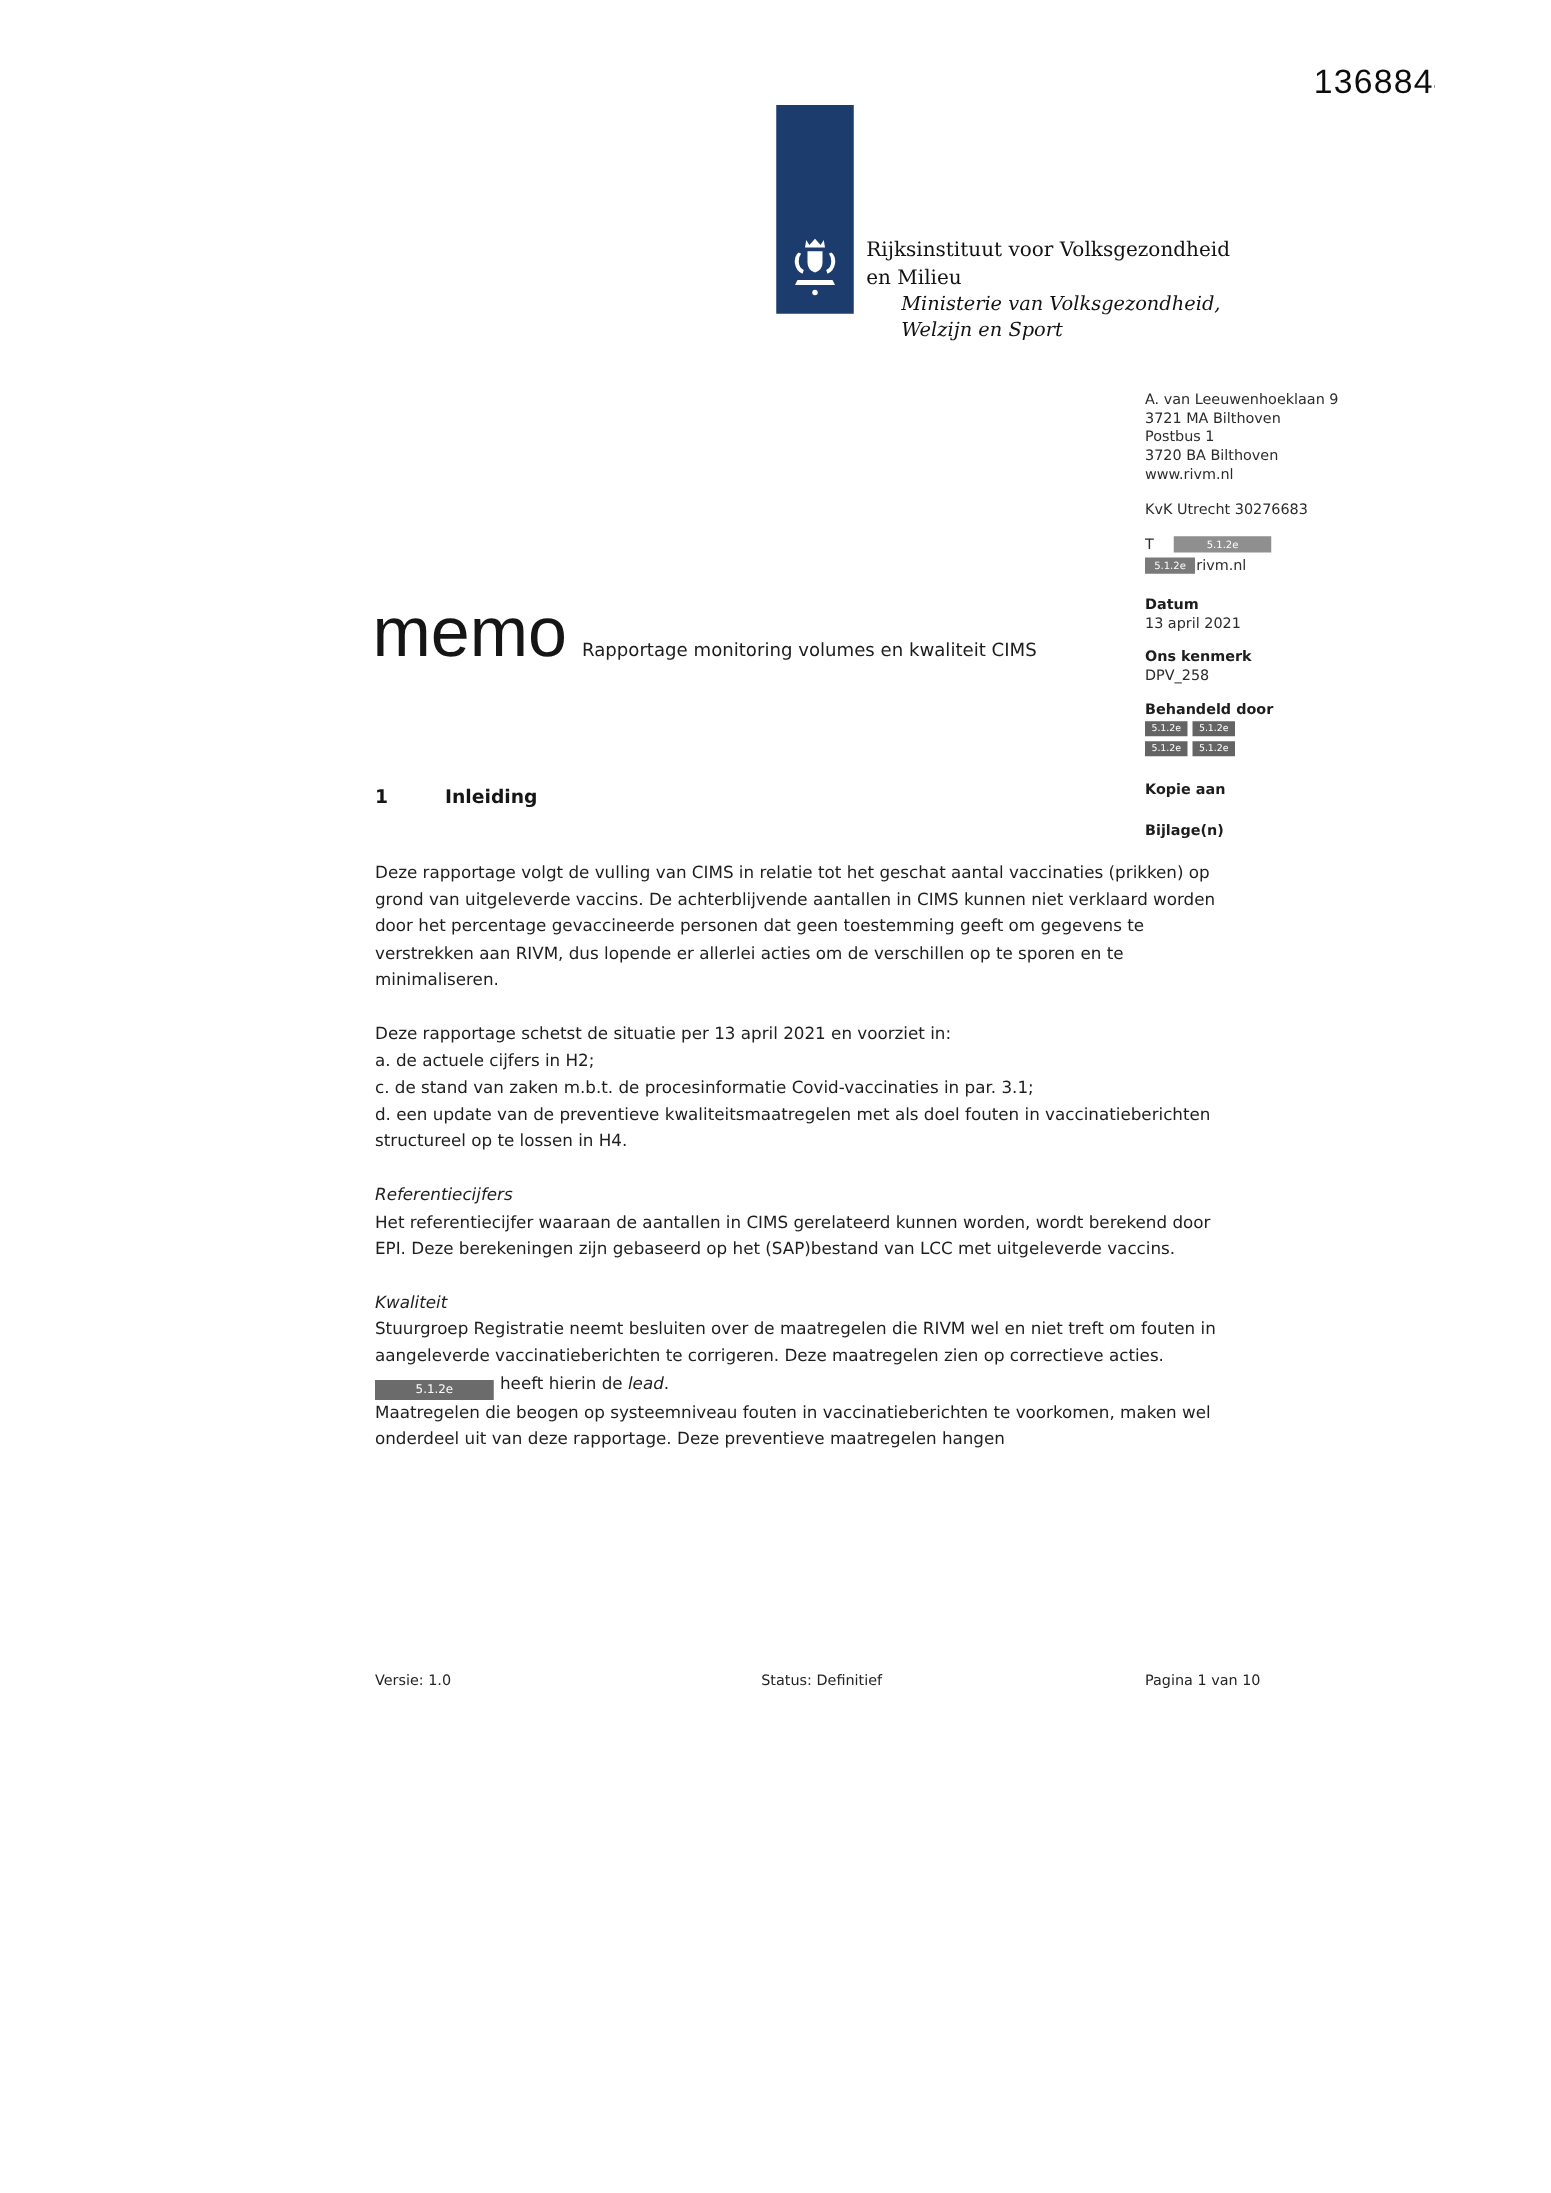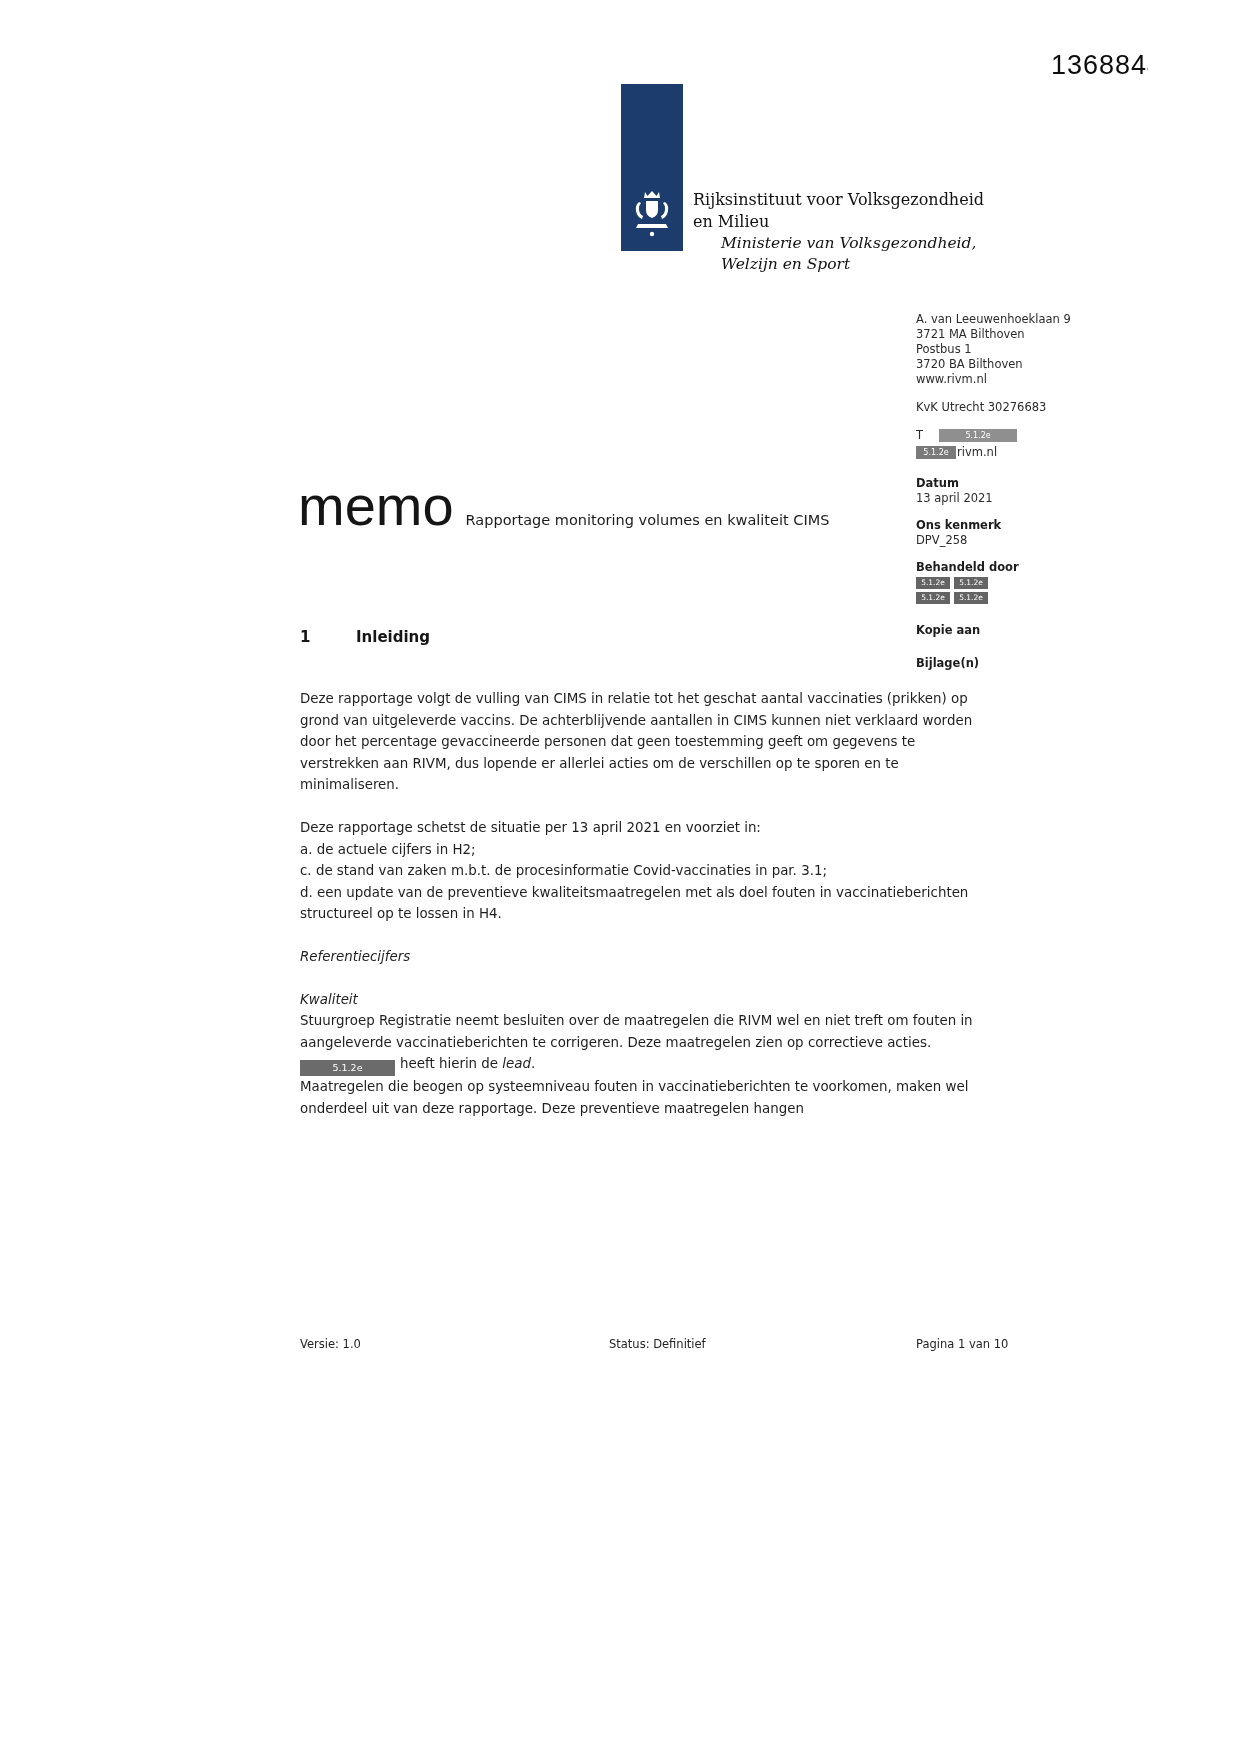--- a/index.html
+++ b/index.html
@@ -140,20 +140,21 @@
     <div class="para">
       <div>Deze rapportage schetst de situatie per 13 april 2021 en voorziet in:</div>
       <div>a. de actuele cijfers in H2;</div>
       <div>c. de stand van zaken m.b.t. de procesinformatie Covid-vaccinaties in par. 3.1;</div>
       <div>d. een update van de preventieve kwaliteitsmaatregelen met als doel fouten in vaccinatieberichten structureel op te lossen in H4.</div>
     </div>
 
 
     <div class="para">
       <div class="para-head">Referentiecijfers</div>
+      <div>Het referentiecijfer waaraan de aantallen in CIMS gerelateerd kunnen worden, wordt berekend door EPI. Deze berekeningen zijn gebaseerd op het (SAP)bestand van LCC met uitgeleverde vaccins.</div>
     </div>
 
     <div class="para">
       <div class="para-head">Kwaliteit</div>
       <div><span>Stuurgroep Registratie neemt besluiten over de maatregelen die RIVM wel en niet treft om fouten in aangeleverde vaccinatieberichten te corrigeren. Deze maatregelen zien op correctieve acties. </span><span class="inline-redact">5.1.2e</span><span>heeft hierin de </span><span class="it">lead</span><span>.</span></div>
       <div>Maatregelen die beogen op systeemniveau fouten in vaccinatieberichten te voorkomen, maken wel onderdeel uit van deze rapportage. Deze preventieve maatregelen hangen</div>
     </div>
   </div>
 
   <div class="footer">

